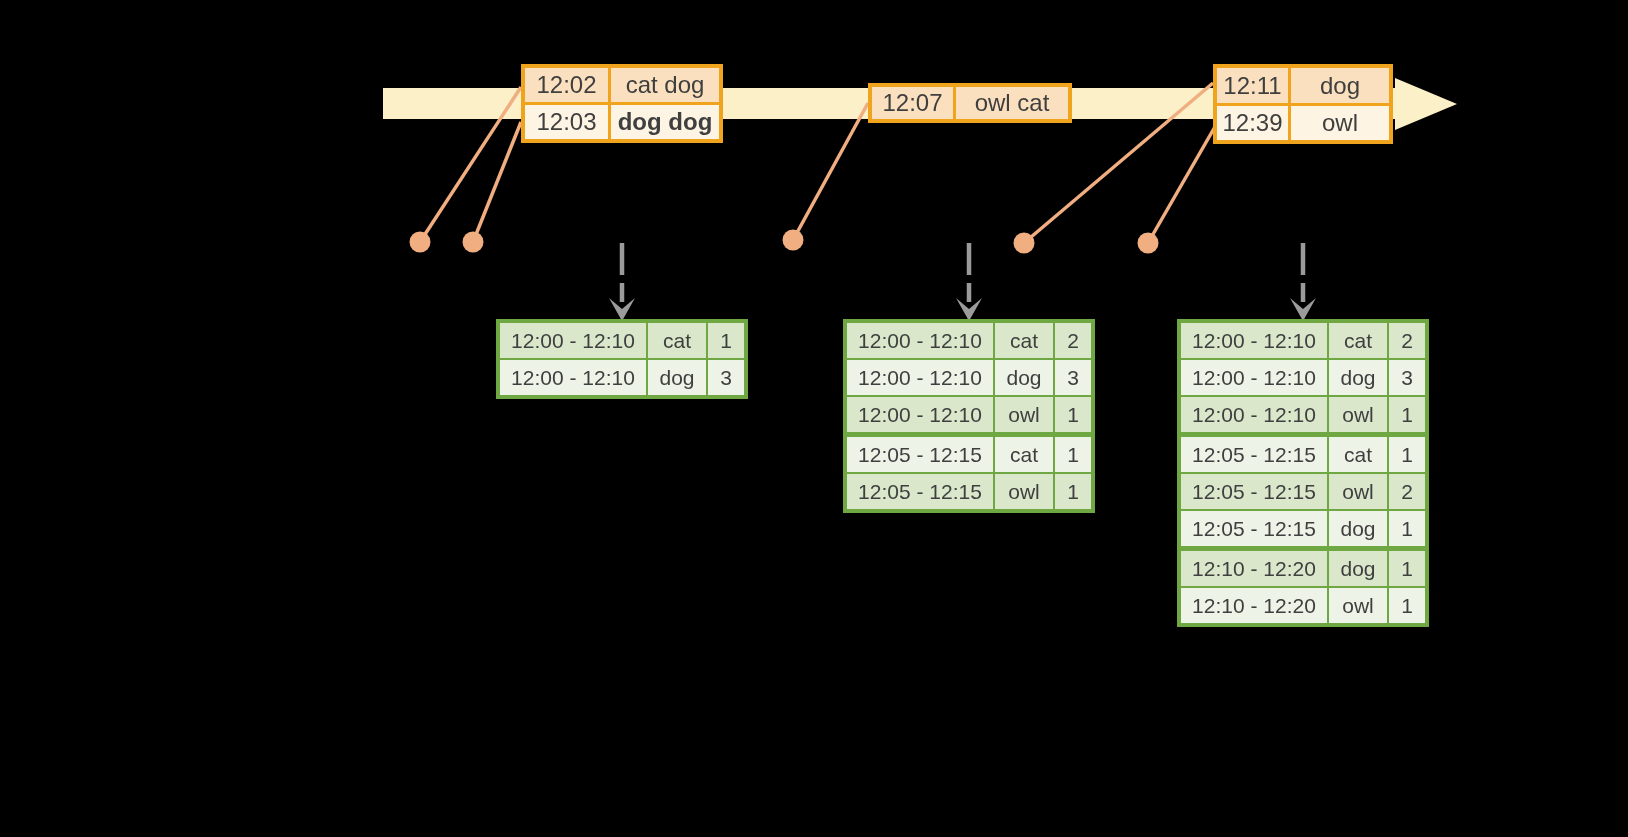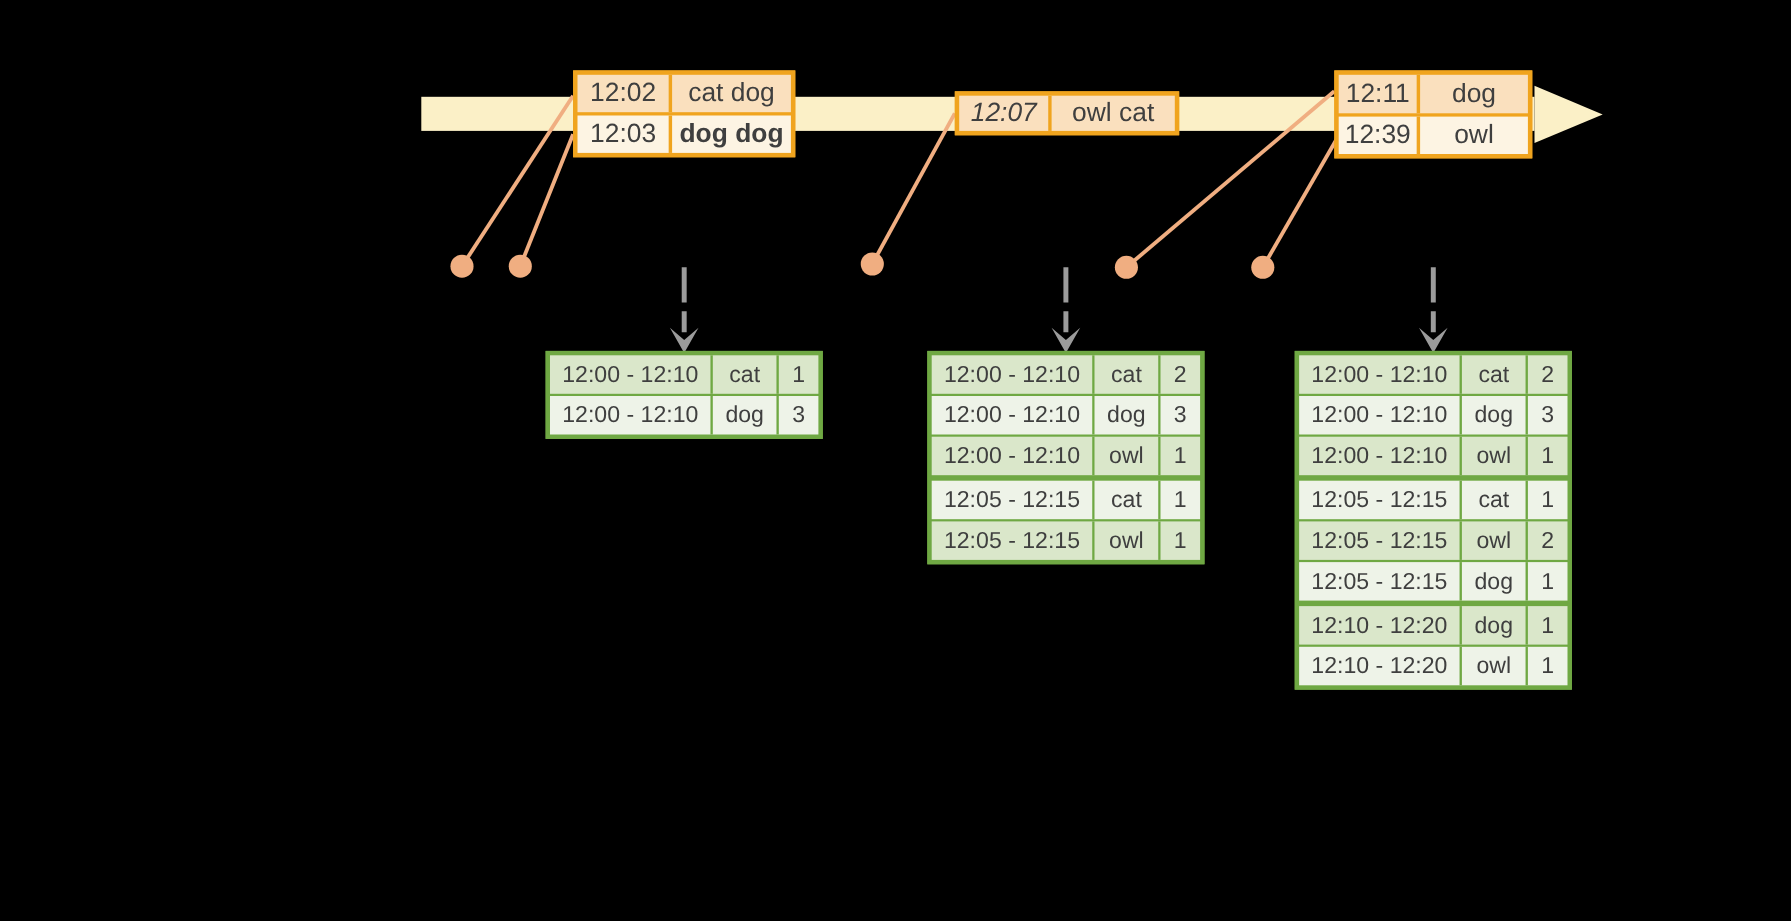--- a/index.html
+++ b/index.html
@@ -81,21 +81,21 @@
         <div class="cell" style="width: 108px;">cat dog</div>
       </div>
       <div class="erow cream" style="height: 34px;">
         <div class="cell" style="width: 83px;">12:03</div>
         <div class="cell" style="width: 108px; font-weight: bold;">dog dog</div>
       </div>
     </div>
 
   <div class="etable" style="left:868px;top:83px">
       <div class="erow peach" style="height: 32px;">
-        <div class="cell" style="width: 81px; font-style: italic;">12:07</div>
+        <div class="cell" style="width: 81px;">12:07</div>
         <div class="cell" style="width: 112px;">owl cat</div>
       </div>
     </div>
 
   <div class="etable" style="left:1213px;top:64px">
       <div class="erow peach" style="height: 35px;">
         <div class="cell" style="width: 71px;">12:11</div>
         <div class="cell" style="width: 98px;">dog</div>
       </div>
       <div class="erow cream" style="height: 34px;">

